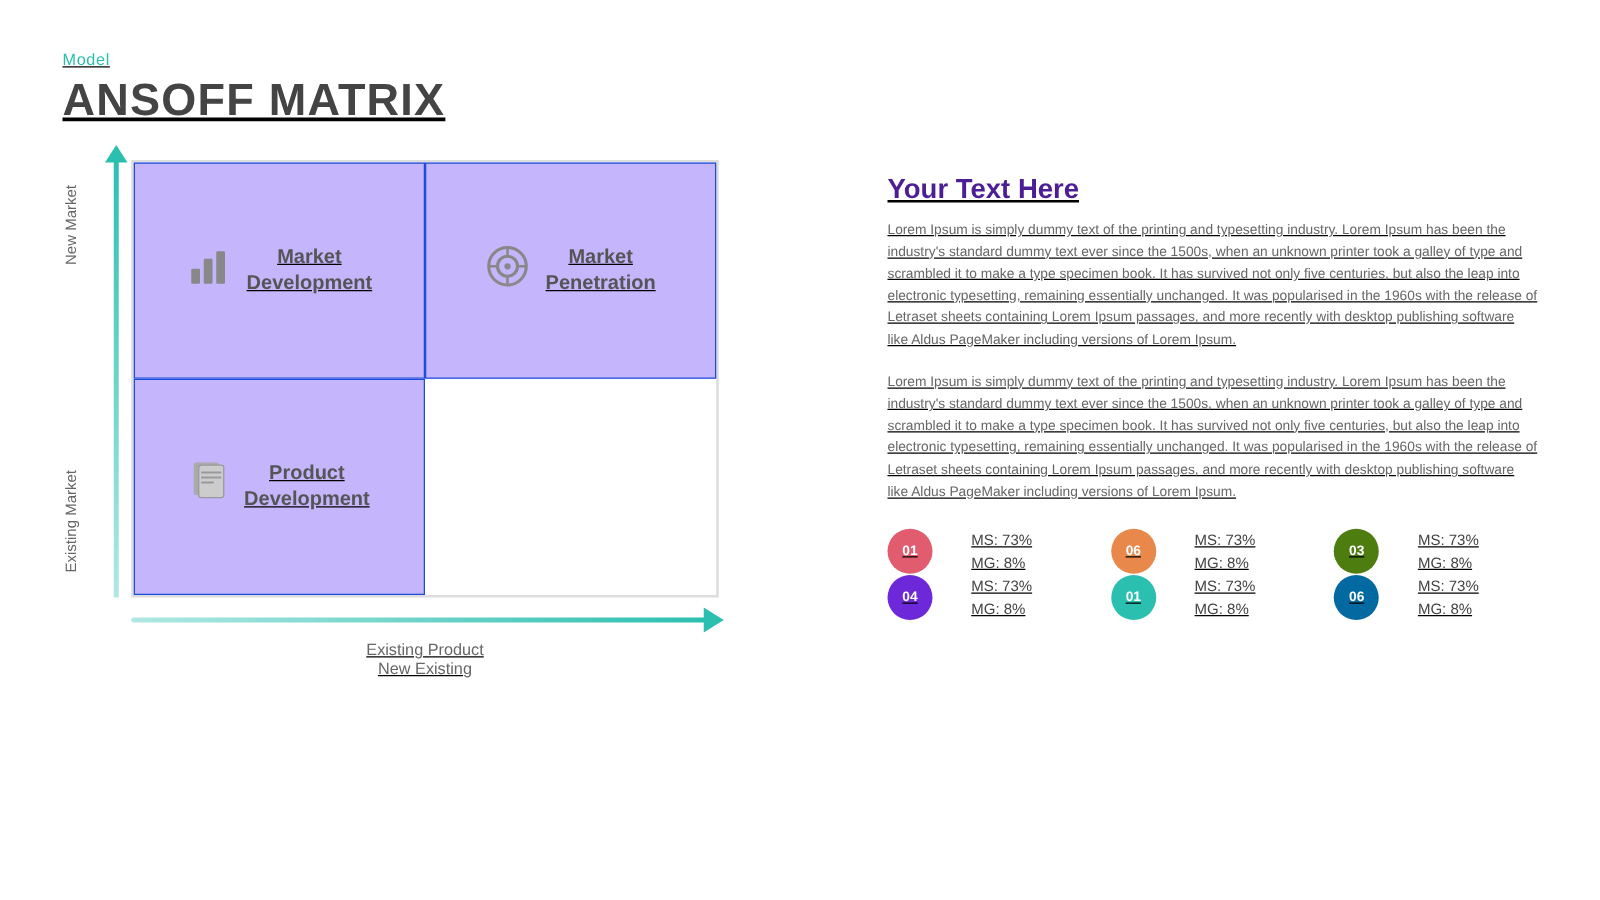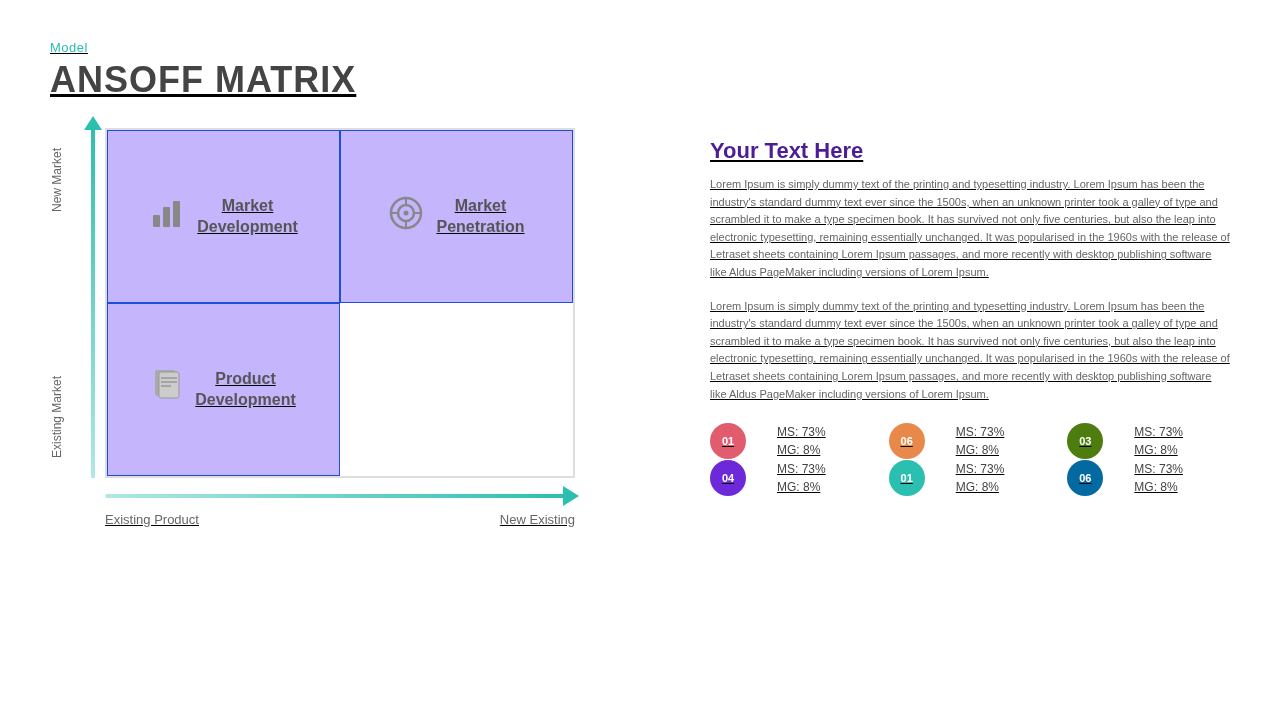--- a/index.html
+++ b/index.html
@@ -247,21 +247,21 @@
               <div class="cell-label">Product<br>Development</div>
             </div>
           </div>
 
           <div style="margin-top:8px; position:relative; height:20px; width:470px;">
             <div style="position:absolute; left:0; top:8px; width:460px; height:4px; background: linear-gradient(to right, #b0e8e3, #2bbfb0); border-radius:2px;">
               <div style="position:absolute; right:-14px; top:-8px; width:0; height:0; border-top:10px solid transparent; border-bottom:10px solid transparent; border-left:16px solid #2bbfb0;"></div>
             </div>
           </div>
 
-          <div style="display:flex; justify-content:space-between; width:470px; margin-top:6px;">
+          <div style="display:flex; justify-content:space-between; width:470px; margin-top:6px;flex-direction:column;">
             <span class="x-label">Existing Product</span>
             <span class="x-label">New Existing</span>
           </div>
         </div>
       </div>
     </div>
 
     <div class="right-content">
       <div class="text-heading">Your  Text Here</div>
       <div class="text-body">Lorem Ipsum is simply dummy text of the printing and typesetting industry. Lorem Ipsum has been the industry's standard dummy text ever since the 1500s, when an unknown printer took a galley of type and scrambled it to make a type specimen book. It has survived not only five centuries, but also the leap into electronic typesetting, remaining essentially unchanged. It was popularised in the 1960s with the release of Letraset sheets containing Lorem Ipsum passages, and more recently with desktop publishing software like Aldus PageMaker including versions of Lorem Ipsum.</div>

